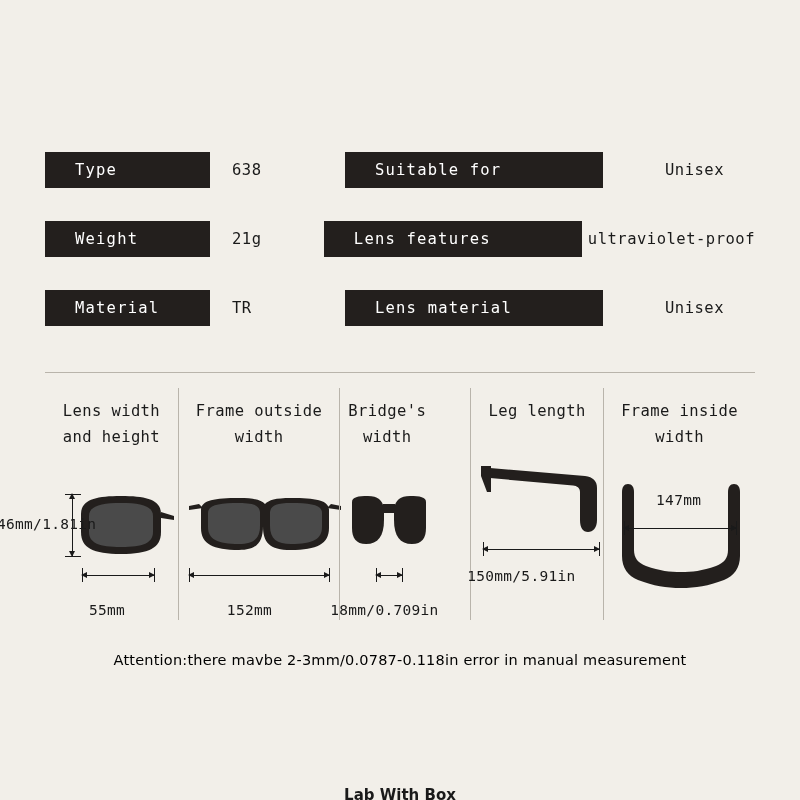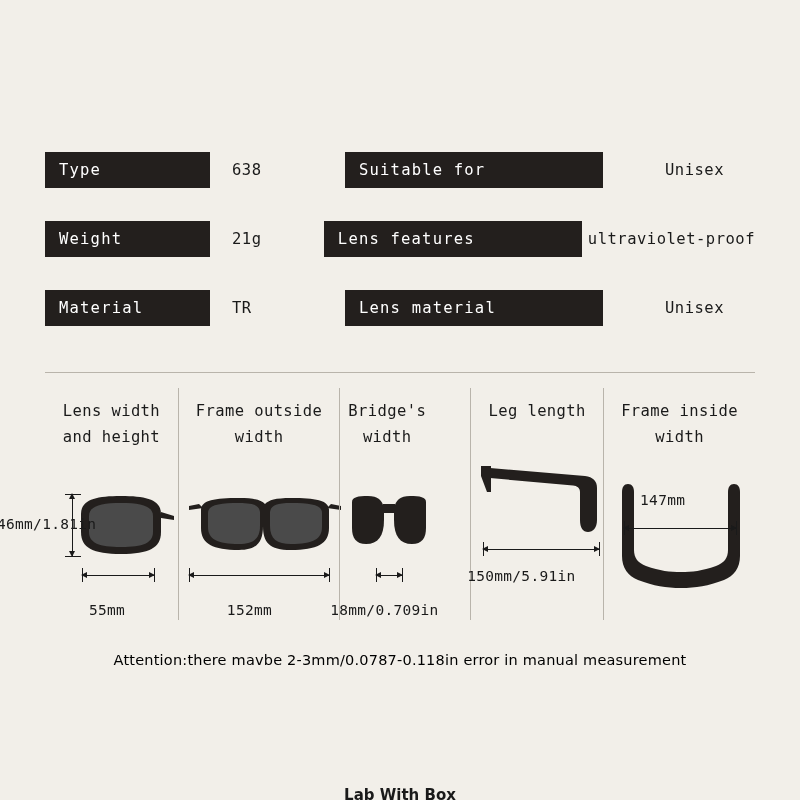--- a/index.html
+++ b/index.html
@@ -30,21 +30,21 @@
     margin-bottom: 29px;
   }
   .label-box {
     background: #231f1d;
     color: #ffffff;
     font-size: 15.5px;
     letter-spacing: 1.2px;
     display: flex;
     align-items: center;
     height: 36px;
-    padding-left: 14px;
+    padding-left: 30px;
     box-sizing: border-box;
   }
   .label-box.w1 { width: 165px; }
   .label-box.w2 { width: 258px; }
 
   .value-text {
     font-size: 15.5px;
     letter-spacing: 0.5px;
     color: #1a1a1a;
     white-space: nowrap;
@@ -343,21 +343,21 @@
       <svg class="shape" width="130" height="130" style="left:12px; top:28px;" viewBox="0 0 130 130">
         <path d="M12 6 C8 6, 6 9, 6 14 L6 78 C6 90, 12 98, 22 102 C38 108, 50 110, 65 110
                  C80 110, 92 108, 108 102 C118 98, 124 90, 124 78 L124 14 C124 9, 122 6, 118 6
                  C114 6, 112 9, 112 14 L112 72 C112 80, 108 85, 100 88 C86 93, 76 94, 65 94
                  C54 94, 44 93, 30 88 C22 85, 18 80, 18 72 L18 14 C18 9, 16 6, 12 6 Z" fill="#231f1d"></path>
         <path d="M52 96 C56 104, 74 104, 78 96 C74 100, 56 100, 52 96 Z" fill="#231f1d"></path>
       </svg>
       <div class="arrow-h" style="left:20px; top:78px; width:112px;"></div>
       <div class="tick" style="left:20px; top:71px; height:14px;"></div>
       <div class="tick" style="left:132px; top:71px; height:14px;"></div>
-      <div class="m-caption" style="left:36px; top:42px;">147mm</div>
+      <div class="m-caption" style="left:52px; top:42px;">147mm</div>
     </div>
   </div>
 
 </div>
 
 <div class="attention">Attention:there mavbe 2-3mm/0.0787-0.118in error in manual measurement</div>
 
 <div class="bottom-hint">Lab With Box</div>
 
 </body></html>

